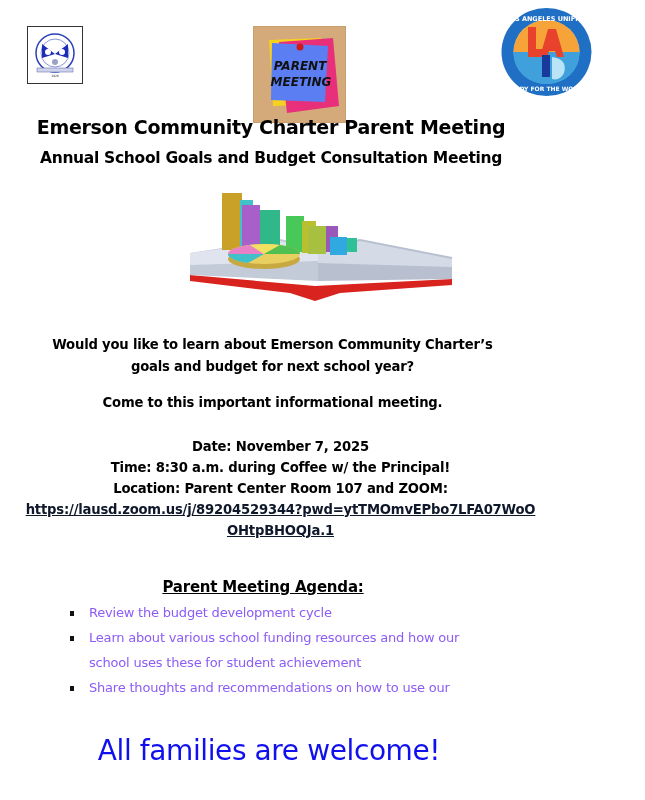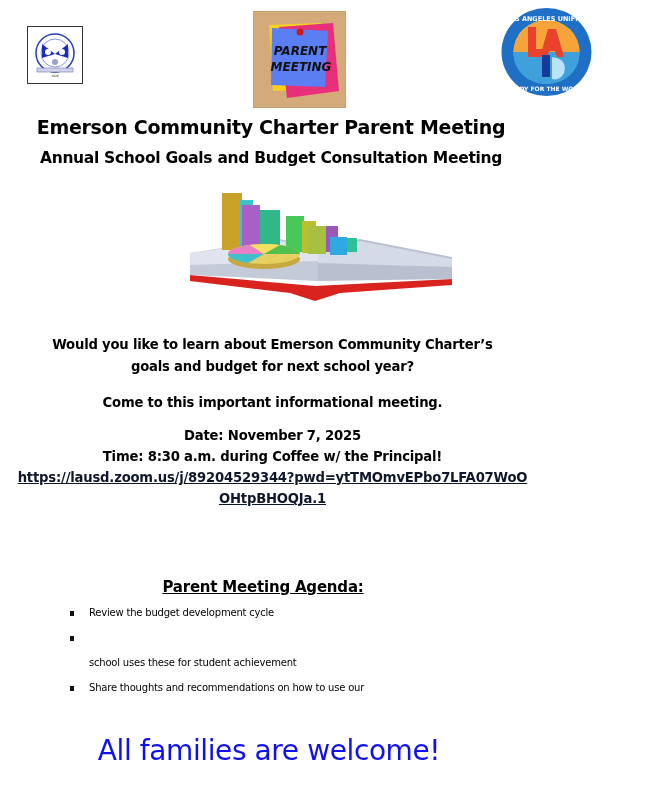--- a/index.html
+++ b/index.html
@@ -4,50 +4,50 @@
 <style>
   * { box-sizing: border-box; margin: 0; padding: 0; }
   html, body { width: 645px; height: 800px; background: #ffffff; overflow: hidden; }
   body { position: relative; font-family: "DejaVu Sans", sans-serif; color: #000; }
 
   .logo-left {
     position: absolute; left: 27px; top: 26px; width: 56px; height: 58px;
     border: 1px solid #333; background: #fff;
     display: flex; align-items: center; justify-content: center;
   }
-  .logo-center { position: absolute; left: 253px; top: 11px; width: 93px; height: 97px; }
+  .logo-center { position: absolute; left: 253px; top: 26px; width: 93px; height: 97px; }
   .logo-right { position: absolute; left: 500px; top: 7px; width: 93px; height: 90px; }
 
   .title {
     position: absolute; left: 0; width: 542px; text-align: center;
     font-weight: bold; letter-spacing: -0.3px;
   }
   .t1 { top: 116px; font-size: 19px; }
   .t2 { top: 149px; font-size: 15.5px; }
 
   .book { position: absolute; left: 190px; top: 183px; width: 262px; height: 125px; }
 
   .para {
     position: absolute; left: 0; width: 545px; text-align: center;
     font-weight: bold; font-size: 13.2px; line-height: 22px; letter-spacing: -0.2px;
   }
   .p1 { top: 334px; }
   .p2 { top: 392px; }
-  .p3 { top: 425px; line-height: 21px; }
+  .p3 { top: 436px; line-height: 21px; margin-left: 8px; }
   .link {
     color: #0f172a; text-decoration: underline; display: block;
   }
 
   .agenda-title {
     position: absolute; left: 0; width: 526px; top: 578px; text-align: center;
     font-weight: bold; font-size: 15px; text-decoration: underline; letter-spacing: -0.2px;
   }
   .agenda {
     position: absolute; left: 68px; top: 600px; width: 540px; list-style: none;
-    font-size: 10px; line-height: 25px; letter-spacing: -0.2px; color: #000000;
+    font-size: 13px; line-height: 25px; letter-spacing: -0.2px; color: #8b5cf6;
   }
   .agenda li { position: relative; padding-left: 21px; }
   .agenda li .bullet {
     position: absolute; left: 2px; top: 11px; width: 4px; height: 5px; background: #111;
   }
   .welcome {
     position: absolute; left: 0; width: 538px; top: 734px; text-align: center;
     color: #1010ee; font-size: 28px; letter-spacing: -0.4px;
   }
 </style>
@@ -131,35 +131,36 @@
 
 <div class="para p1">
   <div>Would you like to learn about Emerson Community Charter’s</div>
   <div>goals and budget for next school year?</div>
 </div>
 <div class="para p2">Come to this important informational meeting.</div>
 
 <div class="para p3">
   <div>Date: November 7, 2025</div>
   <div>Time: 8:30 a.m. during Coffee w/ the Principal!</div>
+  <div>Location: Parent Center Room 107 and ZOOM:</div>
   <a class="link">
     <span>https://lausd.zoom.us/j/89204529344?pwd=ytTMOmvEPbo7LFA07WoO</span><br>
     <span>OHtpBHOQJa.1</span>
   </a>
 </div>
 
 <div class="agenda-title">Parent Meeting Agenda:</div>
 <ul class="agenda">
   <li>
     <span class="bullet"></span>
     <span>Review the budget development cycle</span>
   </li>
   <li>
     <span class="bullet"></span>
-    <br>
+    <span>Learn about various school funding resources and how our</span><br>
     <span>school uses these for student achievement</span>
   </li>
   <li>
     <span class="bullet"></span>
     <span>Share thoughts and recommendations on how to use our</span><br>
   </li>
 </ul>
 
 <div class="welcome">All families are welcome!</div>
 

